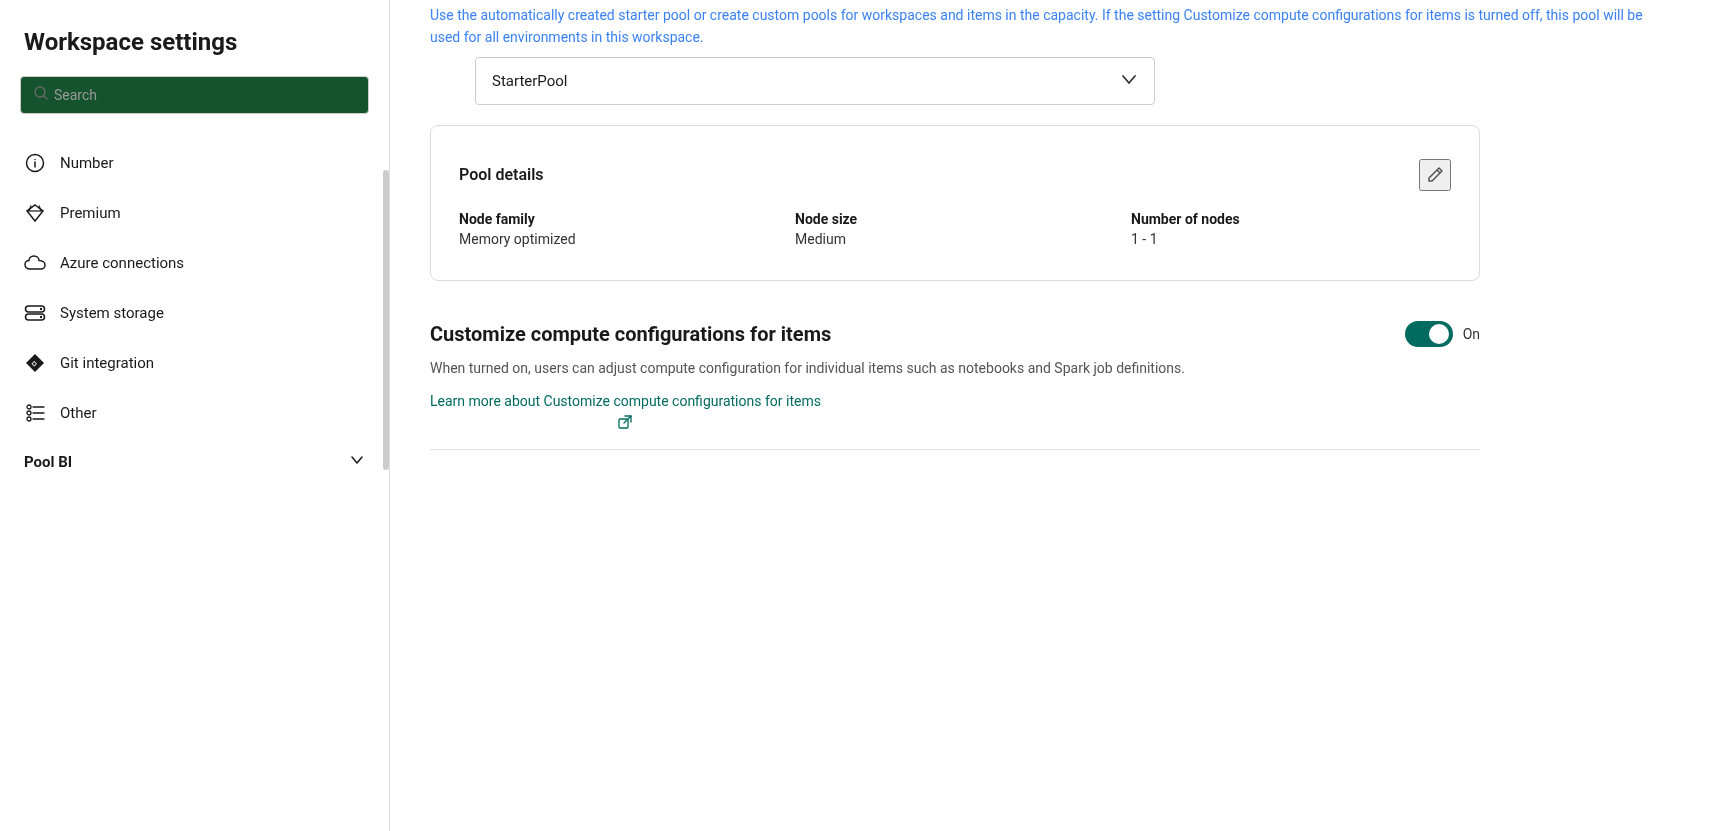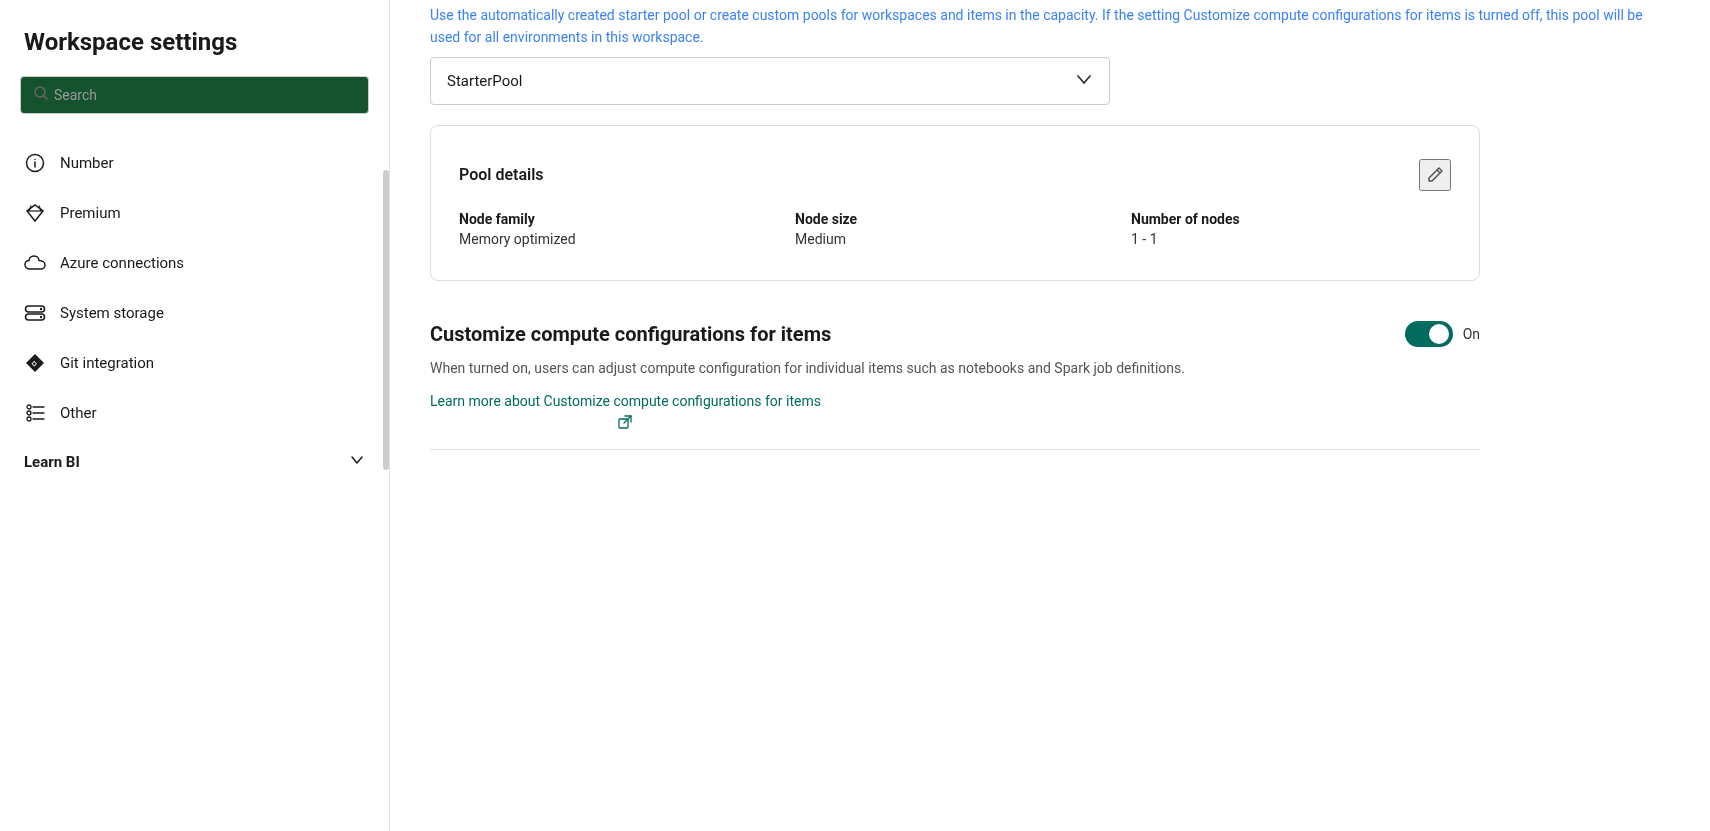--- a/index.html
+++ b/index.html
@@ -125,20 +125,21 @@
       align-items: center;
       justify-content: space-between;
       border: 1px solid #ccc;
       border-radius: 4px;
       padding: 12px 16px;
       width: 680px;
       cursor: pointer;
       background: #fff;
       font-size: 15px;
       margin-bottom: 20px;
+      margin-left: 45px;
     }
 
     
     .pool-details-card {
       border: 1px solid #ddd;
       border-radius: 8px;
       padding: 33px 28px;
       width: 100%;
       max-width: 1050px;
       margin-bottom: 40px;
@@ -354,21 +355,21 @@
           <circle cx="4" cy="9" r="2" stroke="#1a1a1a" stroke-width="1.3" fill="none"></circle>
           <line x1="8" y1="9" x2="19" y2="9" stroke="#1a1a1a" stroke-width="1.3" stroke-linecap="round"></line>
           <circle cx="4" cy="15" r="2" stroke="#1a1a1a" stroke-width="1.3" fill="none"></circle>
           <line x1="8" y1="15" x2="19" y2="15" stroke="#1a1a1a" stroke-width="1.3" stroke-linecap="round"></line>
         </svg>
       </span>
       <span>Other</span>
     </div>
 
     <div class="nav-section-header">
-      <span>Learn BI</span>
+      <span>Pool BI</span>
       <span>
         <svg width="16" height="16" viewBox="0 0 16 16" fill="none">
           <polyline points="3,5 8,11 13,5" stroke="#1a1a1a" stroke-width="1.5" stroke-linecap="round" stroke-linejoin="round"></polyline>
         </svg>
       </span>
     </div>
 
   </nav>
 </div>
 

